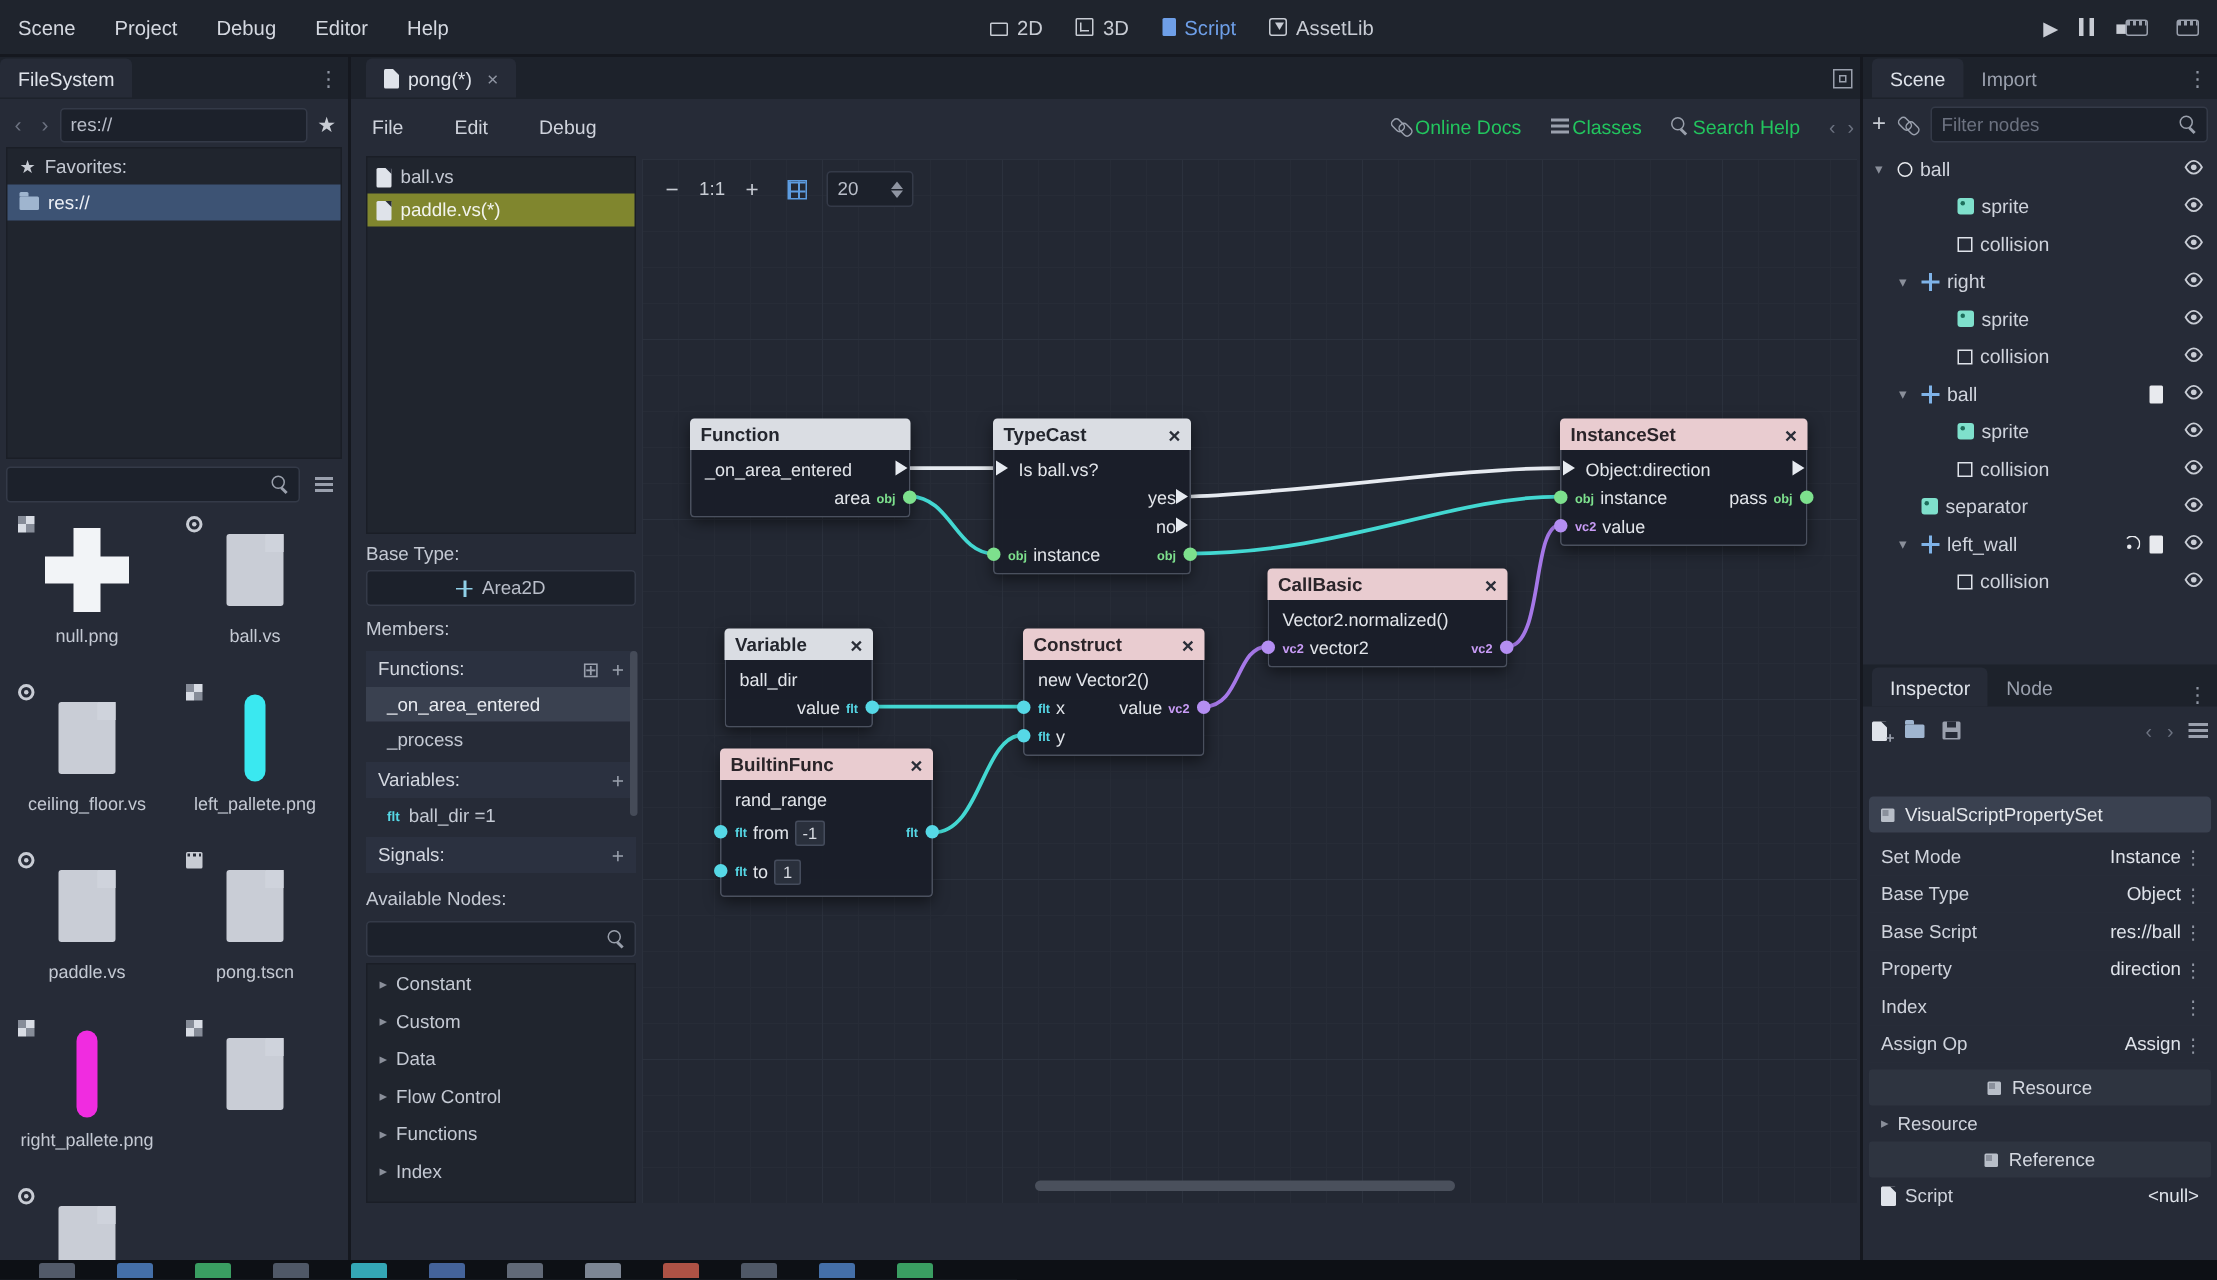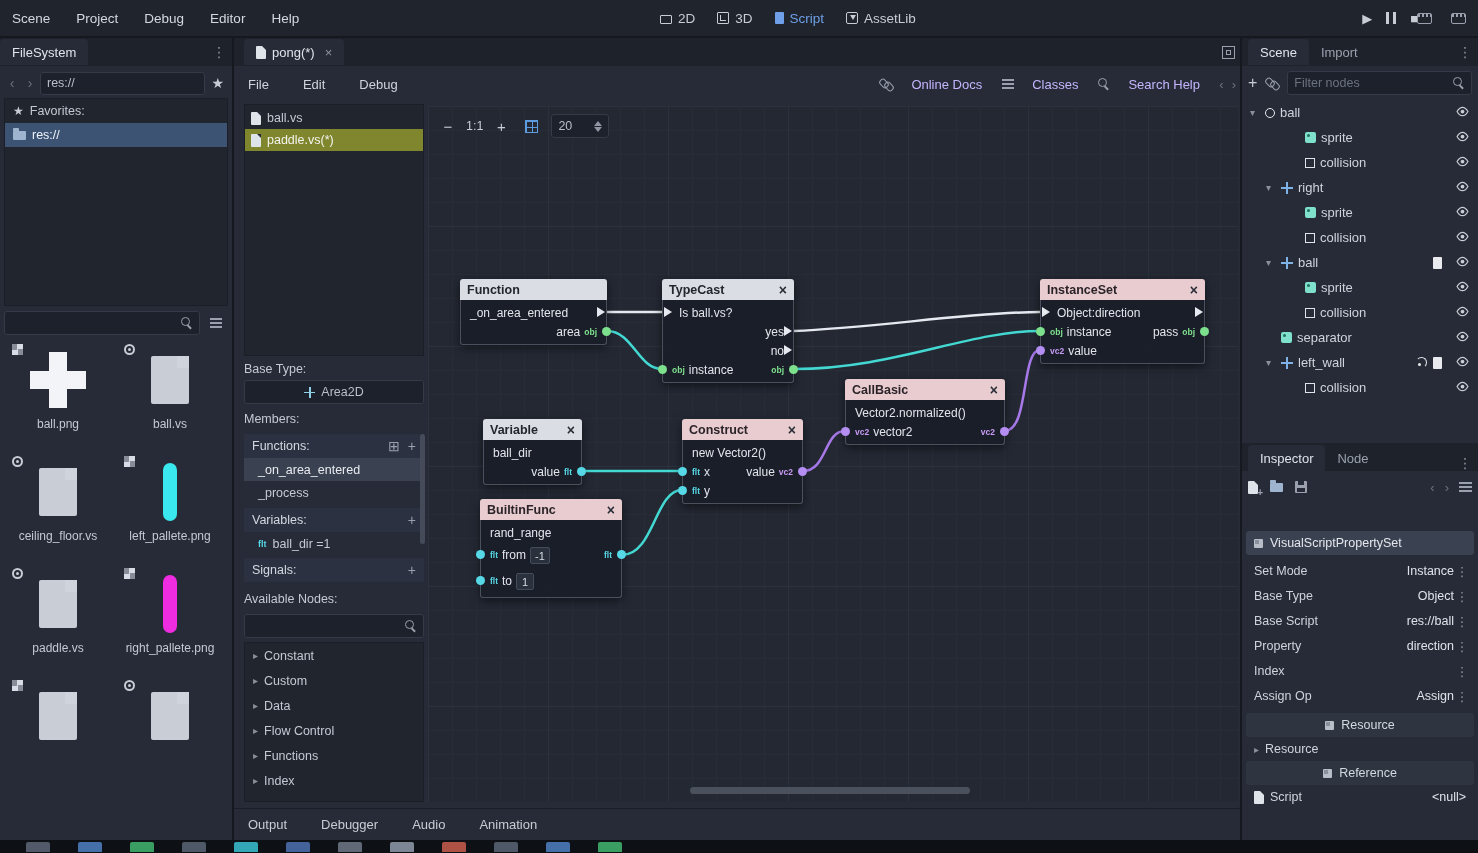--- a/index.html
+++ b/index.html
@@ -126,21 +126,21 @@
   .fitem[data-thumb="icon"] .fimg::before{content:"";position:absolute;left:9px;top:7px;width:9px;height:32px;border-radius:4px;background:#3ae8f0;box-shadow:29px 11px 0 #f02ce0}
   .fitem[data-thumb="icon"] .fimg::after{content:"";position:absolute;left:27px;top:6px;width:2px;height:44px;background:repeating-linear-gradient(180deg,#e8eaee 0 3px,transparent 3px 8px)}
   .fitem[data-thumb="cyanbar"] .fimg{width:14px;height:58px;border-radius:7px;background:#3ae8f0}
   .fitem[data-thumb="magentabar"] .fimg{width:14px;height:58px;border-radius:7px;background:#f02ce0}
 
   
   .ed-menubar{position:absolute;left:0;top:32px;right:0;height:28px;display:flex;align-items:center}
   .ed-menu{color:#cfd3dc;font-size:13px;margin-left:34px;cursor:pointer}
   .ed-menu:first-child{margin-left:14px}
   .ed-links{position:absolute;right:40px;display:flex;align-items:center;gap:20px}
-  .ed-link{display:flex;align-items:center;gap:18px;color:#c4b5fd;font-size:13px;cursor:pointer}
+  .ed-link{display:flex;align-items:center;gap:2px;color:#22c55e;font-size:13px;cursor:pointer}
   .ed-histarrows{position:absolute;right:4px;display:flex;gap:8px;color:#6c7280}
 
   .scripts-list{position:absolute;left:10px;top:66px;width:180px;height:252px;background:#20252e;border:1px solid #1a1e26;padding-top:2px}
   .script-row{display:flex;align-items:center;gap:6px;height:22px;padding:0 6px;font-size:12.5px;color:#c4c9d3;cursor:pointer}
   .script-row[data-sel="true"]{background:#80862e;color:#f2f4ee}
 
   .lbl{position:absolute;font-size:12.5px;color:#c4c9d3}
   .basetype-field{position:absolute;left:10px;top:342px;width:180px;justify-content:center;gap:6px}
   .i-cross{width:11px;height:11px;position:relative;display:inline-block}
   .i-cross::before{content:"";position:absolute;left:5px;top:0;width:1.5px;height:11px;background:#8fd0e8}
@@ -317,21 +317,21 @@
           <span class="i-lines"></span>
         </span>
     </div>
     <div class="fgrid">
 
     <div class="fitem" data-thumb="cross" data-badge="img">
           <div class="fthumb">
             <span class="fbadge"></span>
             <div class="fimg"></div>
           </div>
-          <div class="fname">ball.png</div>
+          <div class="fname">null.png</div>
         </div>
         <div class="fitem" data-thumb="file" data-badge="vs">
           <div class="fthumb">
             <span class="fbadge"></span>
             <div class="fimg"></div>
           </div>
           <div class="fname">ball.vs</div>
         </div>
         <div class="fitem" data-thumb="file" data-badge="vs">
           <div class="fthumb">
@@ -346,20 +346,27 @@
             <div class="fimg"></div>
           </div>
           <div class="fname">left_pallete.png</div>
         </div>
         <div class="fitem" data-thumb="file" data-badge="vs">
           <div class="fthumb">
             <span class="fbadge"></span>
             <div class="fimg"></div>
           </div>
           <div class="fname">paddle.vs</div>
+        </div>
+        <div class="fitem" data-thumb="file" data-badge="scene">
+          <div class="fthumb">
+            <span class="fbadge"></span>
+            <div class="fimg"></div>
+          </div>
+          <div class="fname">pong.tscn</div>
         </div>
         <div class="fitem" data-thumb="magentabar" data-badge="img">
           <div class="fthumb">
             <span class="fbadge"></span>
             <div class="fimg"></div>
           </div>
           <div class="fname">right_pallete.png</div>
         </div>
         <div class="fitem" data-thumb="file" data-badge="img">
           <div class="fthumb">
@@ -692,27 +699,20 @@
             <span class="gbadge b-flt">flt</span>
             <span>to</span>
             <span class="defbox">1</span>
           </div>
         </div>
       </div>
 
       <div class="hscroll"></div>
     </div>
 
-    <div class="bottom-tabs">
-
-    <span class="btab">Output</span>
-        <span class="btab">Debugger</span>
-        <span class="btab">Audio</span>
-        <span class="btab">Animation</span>
-      </div>
   </div>
 
   <div class="panel right-panel">
     <div class="tabstrip">
       <span class="tab active" style="margin-left:6px">Scene</span>
       <span class="tab">Import</span>
       <span class="dots" style="margin-left:auto">⋮</span>
     </div>
     <div class="sc-toolbar">
       <span class="plus-btn">+</span>

